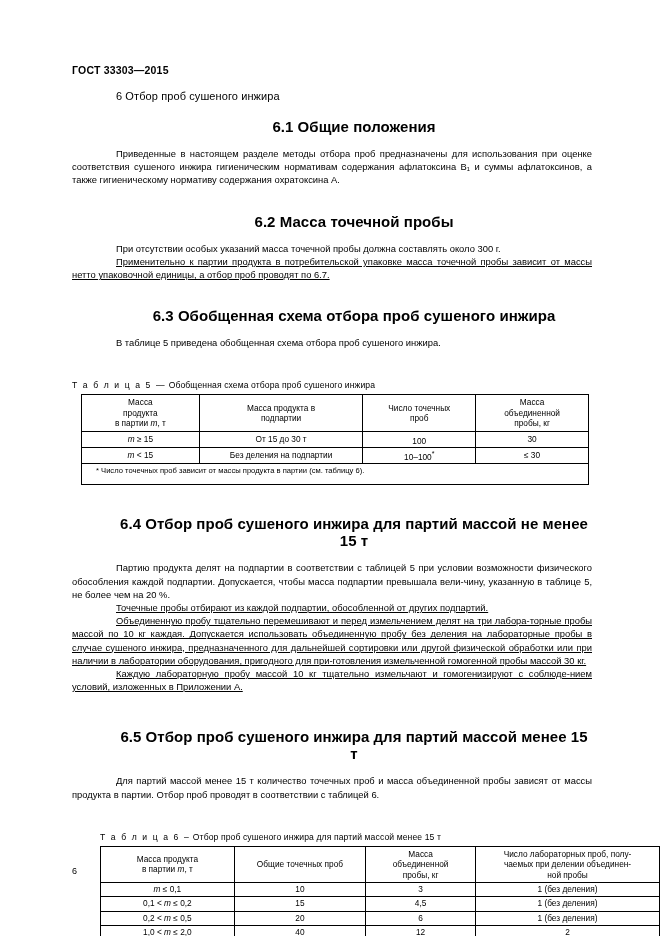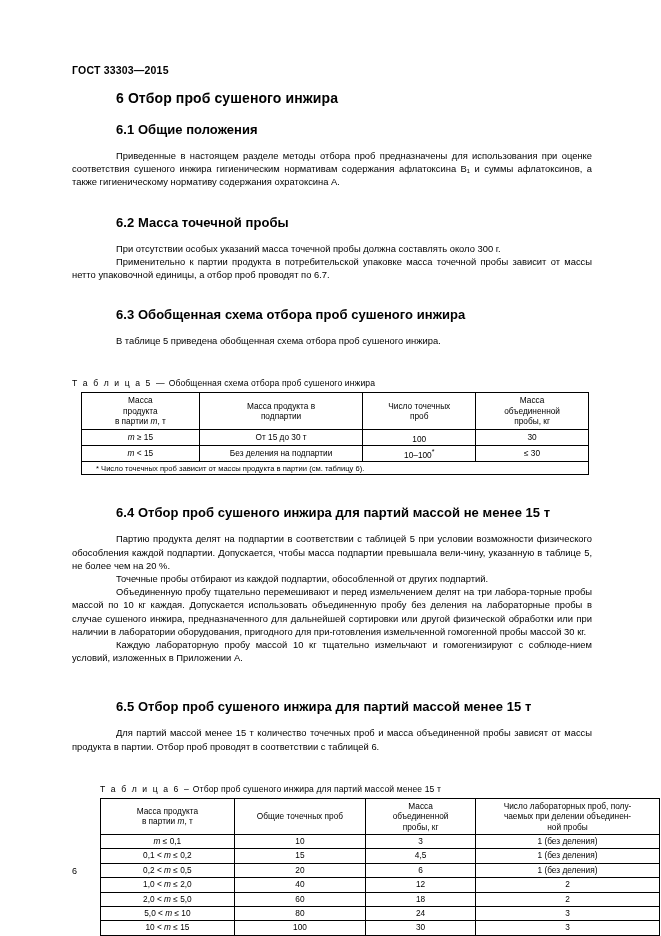--- a/index.html
+++ b/index.html
@@ -32,48 +32,50 @@
   .doc-header {
     font-size: 10.5px;
     font-weight: bold;
     letter-spacing: 0.2px;
     margin: 0 0 14px 0;
     white-space: nowrap;
   }
 
   
   h1.clause-title {
-    font-size: 14px;
-    font-weight: bold;
+    font-size: 11px;
+    font-weight: normal;
     margin: 0 0 16px 0;
     padding-left: 44px;
     letter-spacing: 0.1px;
   }
   h2.sub-title {
-    font-size: 13px;
+    font-size: 15px;
     font-weight: bold;
     margin: 0 0 12px 0;
     padding-left: 44px;
     letter-spacing: 0.05px;
+    text-align: center;
   }
   .sub-block {
     margin-bottom: 15px;
   }
 
   
   p.body-text {
     font-size: 9.4px;
     line-height: 13.2px;
     margin: 0;
     text-align: justify;
     text-indent: 44px;
     hyphens: manual;
   }
   p.body-text.cont {
     text-indent: 44px;
+    text-decoration: underline;
   }
   p.body-text + p.body-text {
     margin-top: 0;
   }
 
   
   .table-caption {
     font-size: 8.6px;
     margin: 0 0 4px 0;
     letter-spacing: 0.1px;
@@ -100,21 +102,21 @@
     vertical-align: middle;
     font-weight: normal;
     line-height: 10.4px;
   }
   table.gost thead th {
     border-bottom: 1.2px solid #000;
     padding: 2px 3px;
   }
   table.gost td.note {
     text-align: left;
-    padding: 2px 6px 0 14px;
+    padding: 2px 6px 8px 14px;
     font-size: 7.6px;
     border-top: 1.2px solid #000;
   }
   .italic-m {
     font-style: italic;
   }
   .sup-star {
     font-size: 7px;
     vertical-align: super;
   }

